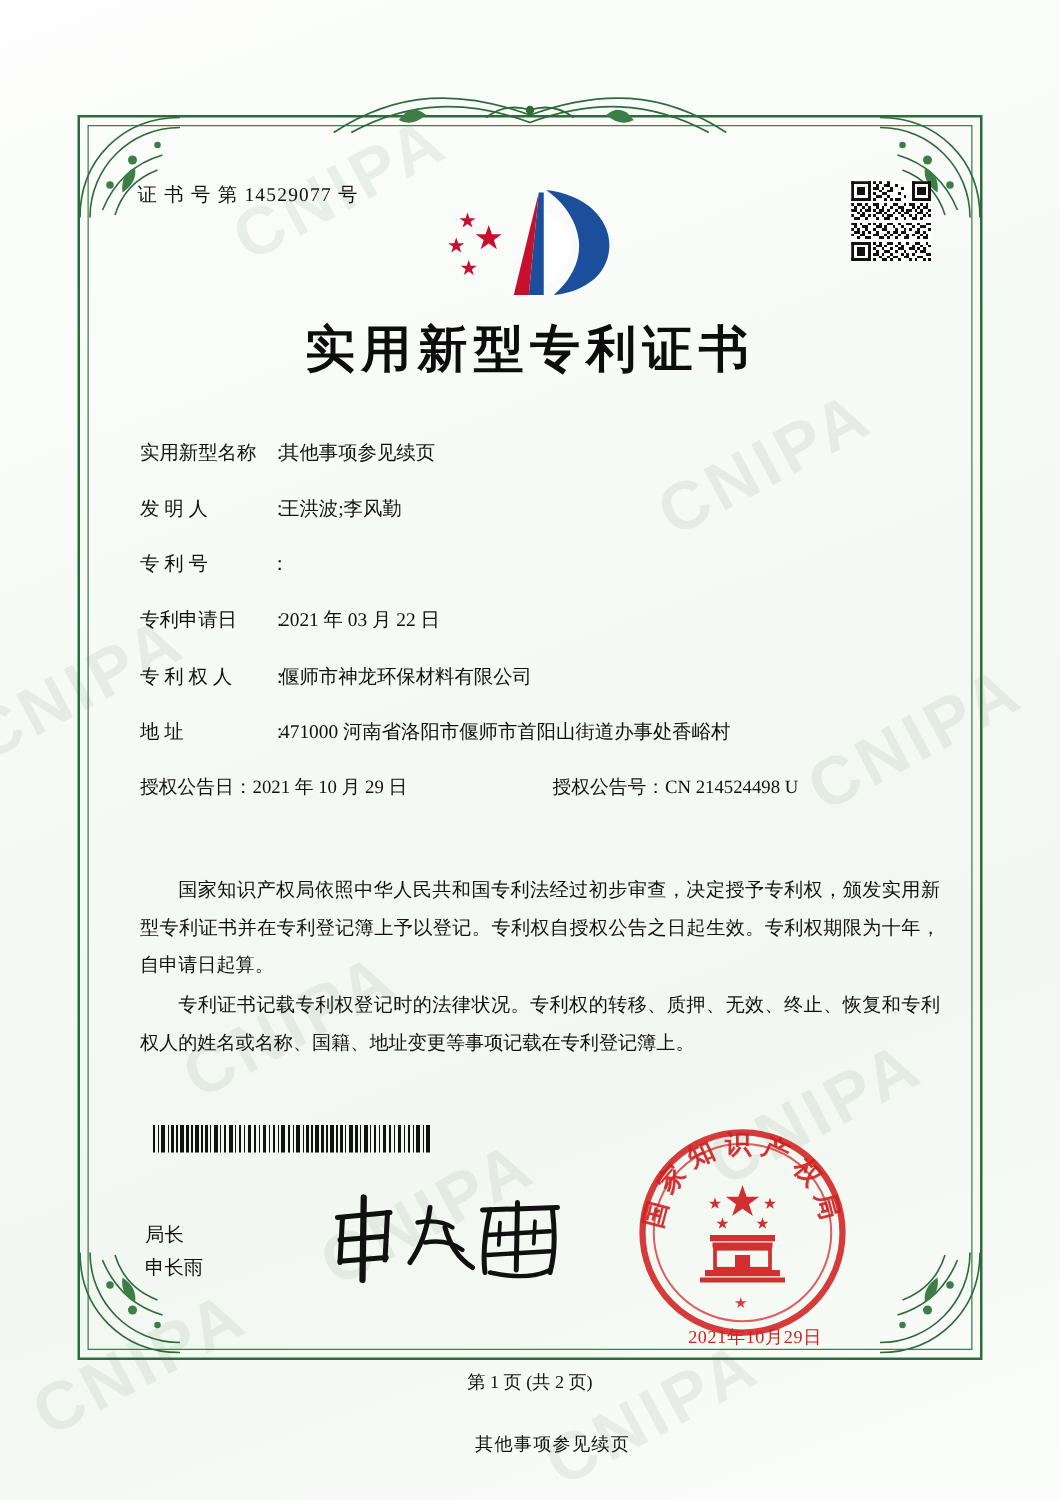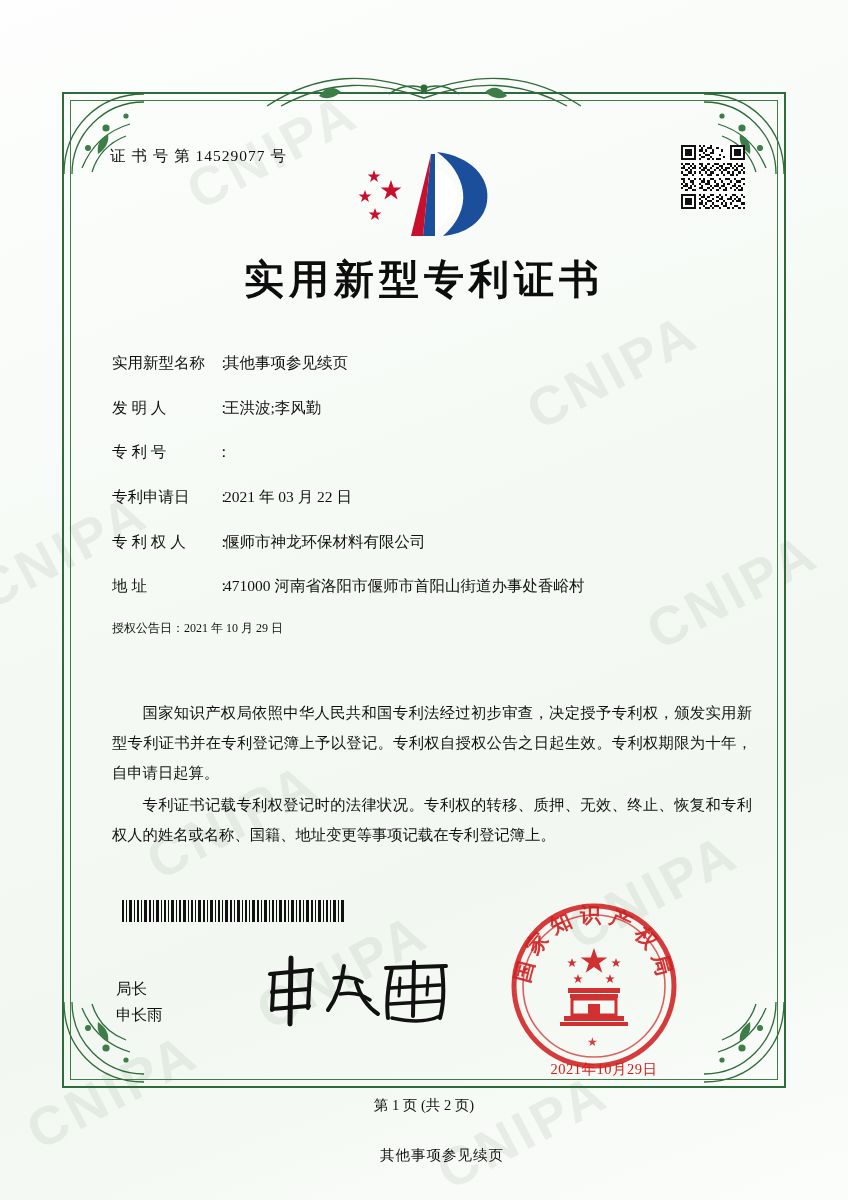--- a/index.html
+++ b/index.html
@@ -145,21 +145,21 @@
     white-space: nowrap;
   }
   .f-sep { width: 8px; flex: 0 0 8px; }
   .f-value { flex: 1 1 auto; }
   .f-value.mono { font-family: "Liberation Serif", serif; letter-spacing: 0.5px; }
 
   .dual-row {
     display: flex;
     align-items: baseline;
     margin-bottom: 20px;
-    font-size: 12px;
+    font-size: 15px;
   }
   .dual-left { width: 330px; flex: 0 0 330px; }
   .dual-right { flex: 1 1 auto; }
 
   
   .paras {
     position: absolute;
     left: 112px;
     top: 698px;
     width: 640px;
@@ -571,20 +571,23 @@
     <div class="field-row">
       <span class="f-label">地        址</span>
       <span class="f-sep">：</span>
       <span class="f-value">471000 河南省洛阳市偃师市首阳山街道办事处香峪村</span>
     </div>
 
     <div class="dual-row">
       <span class="dual-left">
         <span>授权公告日</span><span>：</span><span>2021 年 10 月 29 日</span>
       </span>
+      <span class="dual-right">
+        <span>授权公告号</span><span>：</span><span>CN 214524498 U</span>
+      </span>
     </div>
   </div>
 
   <div class="paras">
     <p>国家知识产权局依照中华人民共和国专利法经过初步审查，决定授予专利权，颁发实用新型专利证书并在专利登记簿上予以登记。专利权自授权公告之日起生效。专利权期限为十年，自申请日起算。</p>
     <p>专利证书记载专利权登记时的法律状况。专利权的转移、质押、无效、终止、恢复和专利权人的姓名或名称、国籍、地址变更等事项记载在专利登记簿上。</p>
   </div>
 
   <svg class="barcode" viewBox="0 0 222 22" shape-rendering="crispEdges">
     <rect width="222" height="22" fill="#ffffff" opacity="0"></rect>

